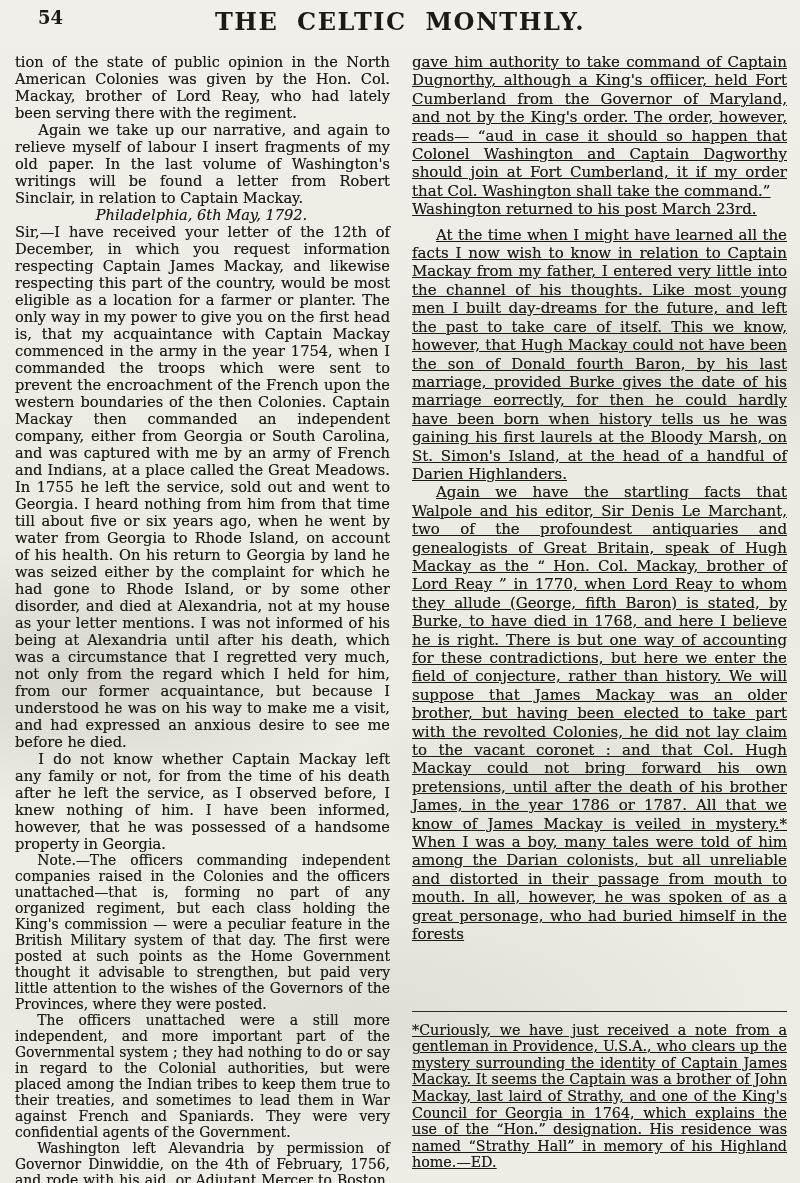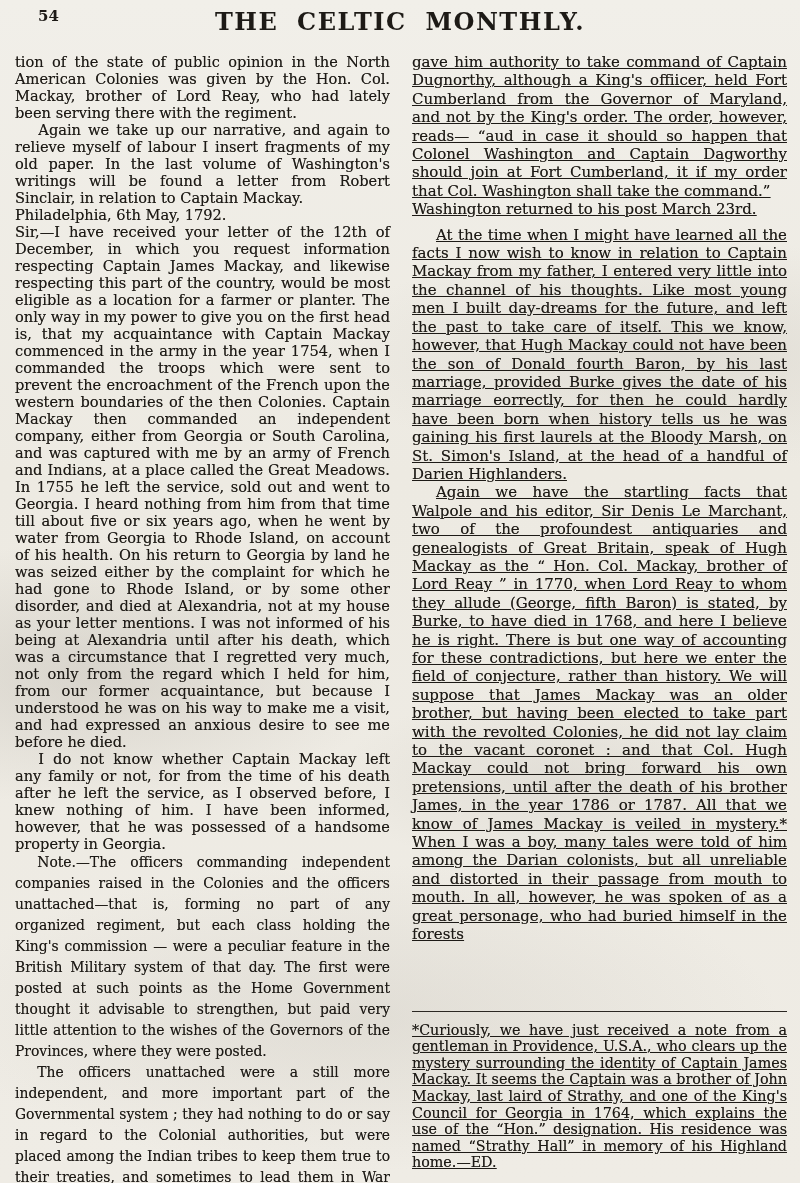--- a/index.html
+++ b/index.html
@@ -21,21 +21,21 @@
     overflow: hidden;
   }
   .masthead {
     position: relative;
     height: 40px;
     padding-top: 7px;
   }
   .page-number {
     position: absolute;
     left: 38px; top: 7px;
-    font-size: 15px;
+    font-size: 18px;
     font-weight: bold;
   }
   .journal-title {
     margin: 0;
     text-align: center;
     font-size: 24px;
     font-weight: bold;
     letter-spacing: 1.5px;
     word-spacing: 9px;
   }
@@ -53,23 +53,23 @@
     text-align: justify;
   }
   .col p {
     margin: 0;
     text-shadow: 0 0 0.4px rgba(20,16,10,0.55);
   }
   .col.left  { font-size: 14.6px; line-height: 17px; }
   .col.right { font-size: 15.0px; line-height: 18.4px; text-decoration: underline; }
   p.indent { text-indent: 1.6em; }
   p.cont   { text-indent: 0; }
-  p.small  { font-size: 13.9px; line-height: 21px; }
+  p.small  { font-size: 13.9px; line-height: 16px; }
   p.salutation { text-indent: 1.6em; margin-top: 5px !important; }
-  p.dateline   { text-align: left; padding-right: 2px; }
+  p.dateline   { text-align: center; padding-right: 2px; font-style: italic; }
   p.signature  { text-align: right; padding-right: 20px; margin-top: 4px !important; }
   p.first-main { margin-top: 7px !important; }
   .fnrule {
     border: none;
     border-top: 1.6px solid #2b2722;
     width: 100%;
     margin: 10px 0 0 0;
     margin-top: auto;
   }
   p.footnote {

